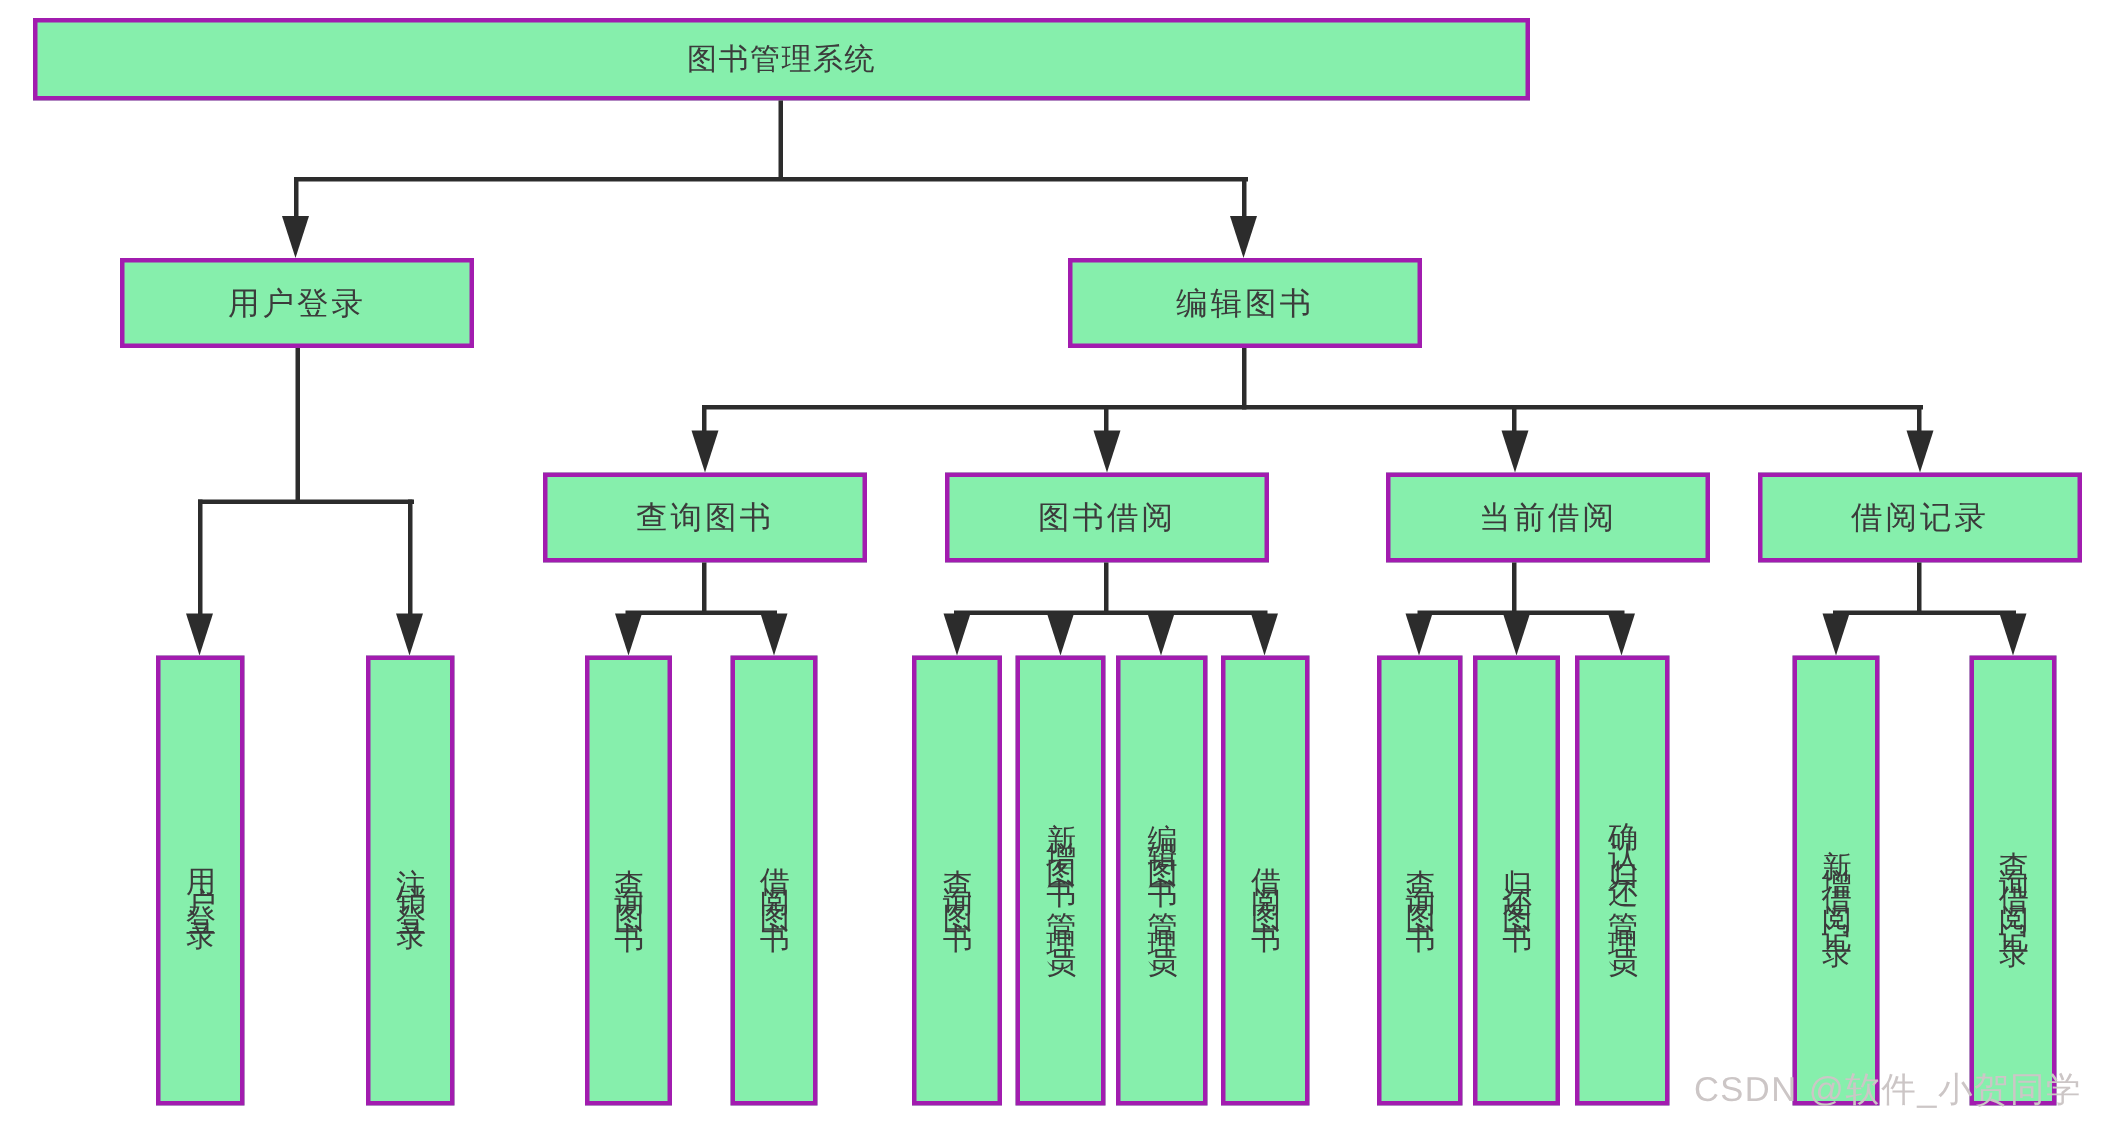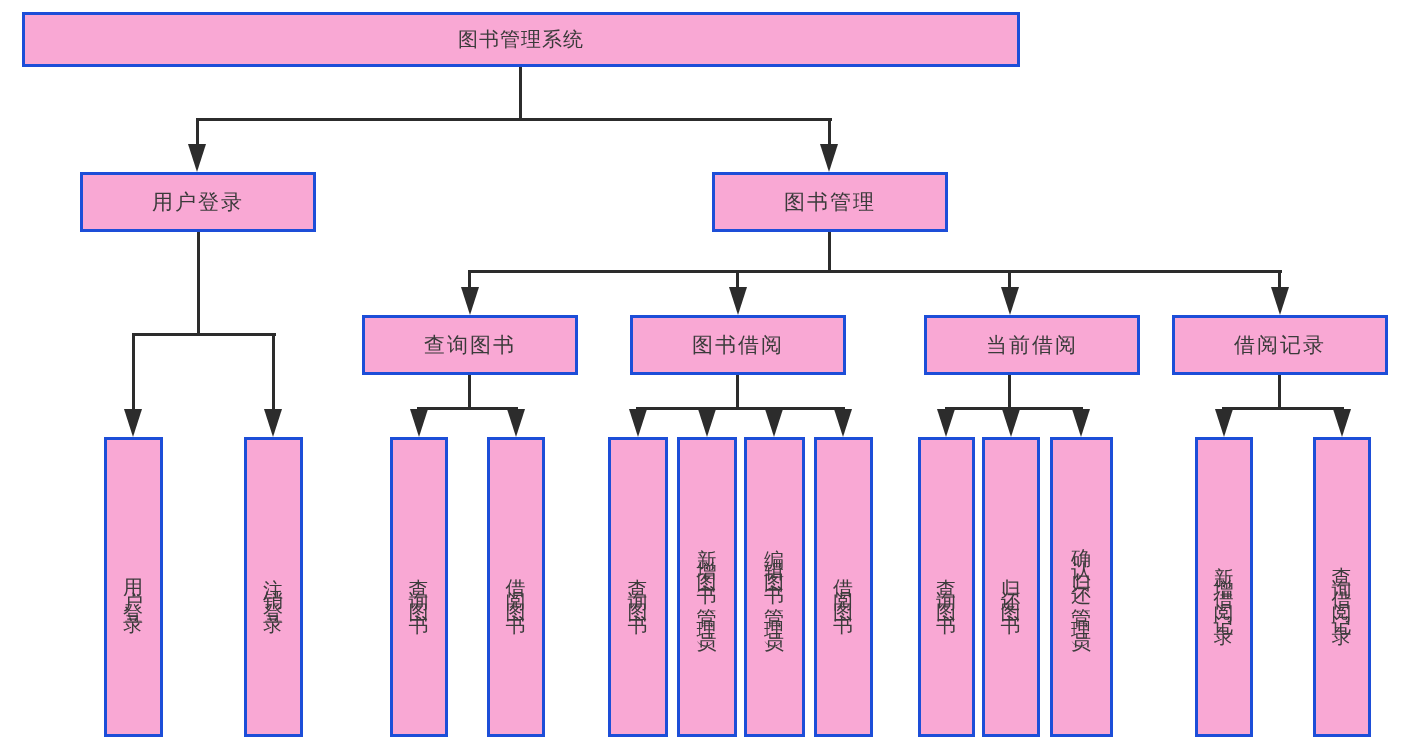--- a/index.html
+++ b/index.html
@@ -1,20 +1,20 @@
 <!DOCTYPE html>
 <html><head>
 <meta charset="utf-8">
 <style>
   html,body{margin:0;padding:0;background:#ffffff;}
   body{font-family:"Liberation Sans",sans-serif;}
   #stage{position:relative;width:1405px;height:747px;background:#ffffff;overflow:hidden;}
 
   .box{
-    position:absolute;background:#f9a8d4;border:3px solid #1d4ed8;box-sizing:border-box;
+    position:absolute;background:#86efac;border:3px solid #a21caf;box-sizing:border-box;
     display:flex;align-items:center;justify-content:center;color:#3b3b3b;
   }
   .h-label{font-size:21px;letter-spacing:2px;white-space:nowrap;}
   .root-label{font-size:20px;letter-spacing:1px;}
   .leaf-label{
     writing-mode:vertical-rl;text-orientation:mixed;
     font-size:20px;letter-spacing:12px;line-height:1;white-space:nowrap;
   }
   .vline{position:absolute;width:3px;background:#2c2c2c;}
   .hline{position:absolute;height:3px;background:#2c2c2c;}
@@ -41,21 +41,21 @@
   <div class="hline" style="left:196px;top:118px;width:636px;"></div>
   <div class="vline" style="left:196px;top:118px;height:28px;"></div>
   <div class="vline" style="left:828px;top:118px;height:28px;"></div>
   <div class="arrow" style="left:188px;top:144px;"></div>
   <div class="arrow" style="left:820px;top:144px;"></div>
 
   <div class="box" style="left:80px;top:172px;width:236px;height:60px;">
     <span class="h-label">用户登录</span>
   </div>
   <div class="box" style="left:712px;top:172px;width:236px;height:60px;">
-    <span class="h-label">图书管理</span>
+    <span class="h-label">编辑图书</span>
   </div>
 
   <div class="vline" style="left:197px;top:232px;height:103px;"></div>
   <div class="hline" style="left:132px;top:333px;width:144px;"></div>
   <div class="vline" style="left:132px;top:333px;height:78px;"></div>
   <div class="vline" style="left:272px;top:333px;height:78px;"></div>
   <div class="arrow" style="left:124px;top:409px;"></div>
   <div class="arrow" style="left:264px;top:409px;"></div>
 
   <div class="vline" style="left:828px;top:232px;height:41px;"></div>
@@ -142,14 +142,15 @@
     <span class="leaf-label">确认归还（管理员）</span>
   </div>
 
   <div class="box" style="left:1195px;top:437px;width:58px;height:300px;">
     <span class="leaf-label">新增借阅记录</span>
   </div>
   <div class="box" style="left:1313px;top:437px;width:58px;height:300px;">
     <span class="leaf-label">查询借阅记录</span>
   </div>
 
+  <div class="watermark">CSDN @软件_小贺同学</div>
 
 </div>
 
 </body></html>

